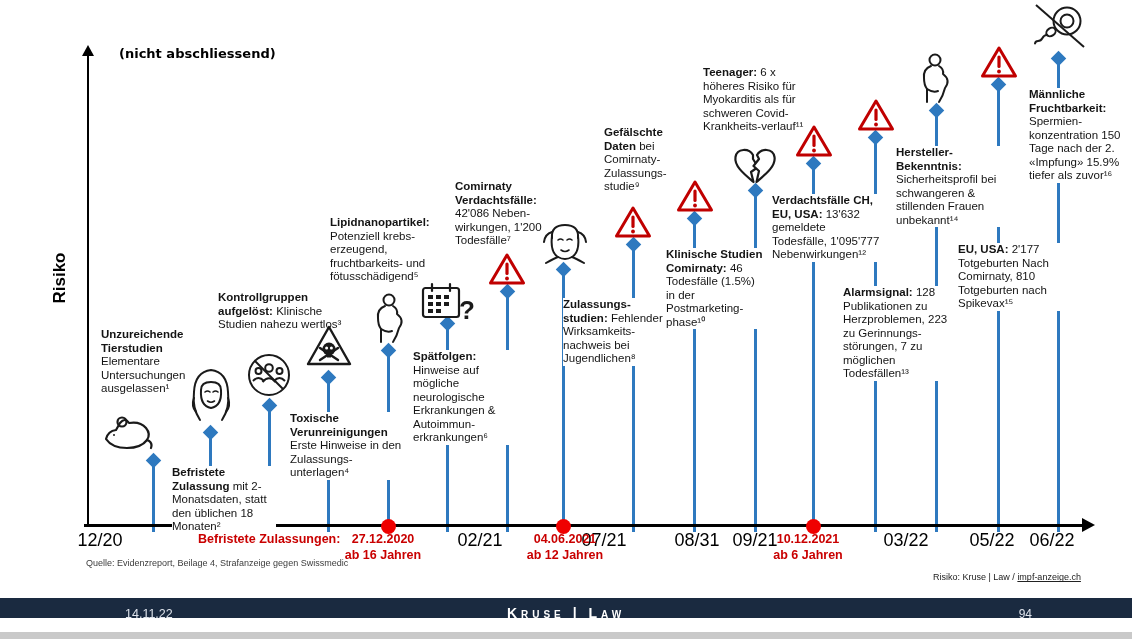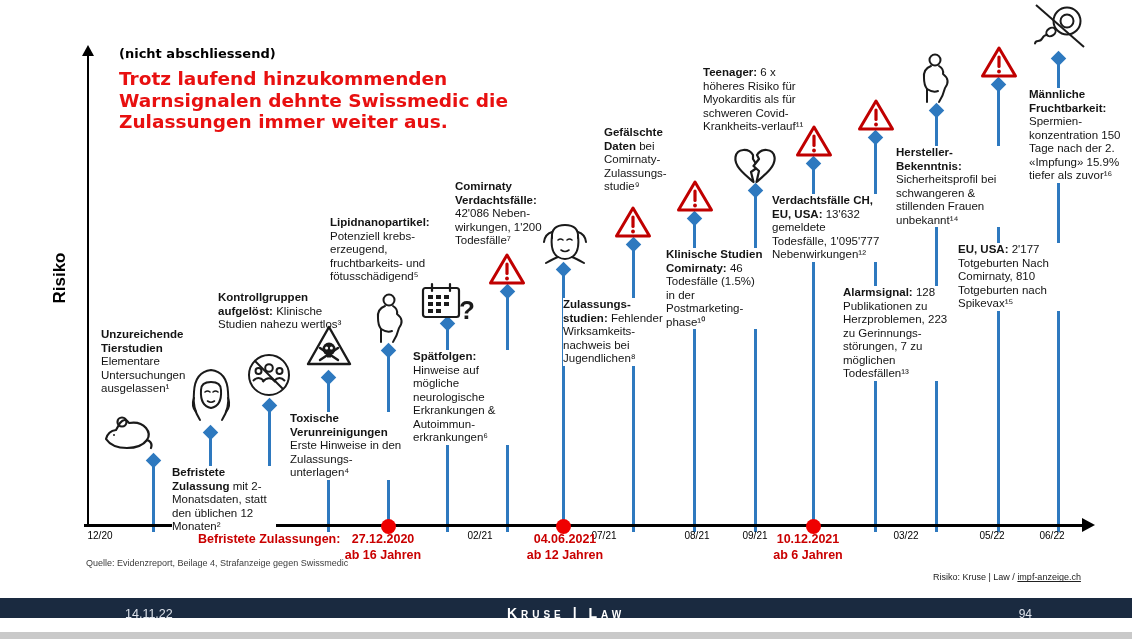--- a/index.html
+++ b/index.html
@@ -25,42 +25,41 @@
   .xaxis{position:absolute;left:84px;top:524px;width:1000px;height:3px;background:#000;z-index:2;}
   .xarrow{position:absolute;left:1082px;top:518px;width:0;height:0;z-index:2;
          border-top:7px solid transparent;border-bottom:7px solid transparent;border-left:13px solid #000;}
   .event{position:static;}
   .stem{position:absolute;width:3px;background:var(--blue);z-index:1;}
   .diamond{position:absolute;width:11px;height:11px;background:var(--blue);transform:rotate(45deg);z-index:2;}
   .icon{position:absolute;z-index:3;line-height:0;}
   .etext{position:absolute;z-index:3;background:#fff;font-size:11.5px;line-height:1.18;color:#141414;}
   .etext b{font-weight:bold;}
   .reddot{position:absolute;width:15px;height:15px;border-radius:50%;background:#EF0000;z-index:4;}
-  .tick{position:absolute;top:530px;transform:translateX(-50%);font-size:10px;color:#000;z-index:3;white-space:nowrap;}
+  .tick{position:absolute;top:530px;transform:translateX(-50%);font-size:18px;color:#000;z-index:3;white-space:nowrap;}
   .rlabel{position:absolute;top:531px;transform:translateX(-50%);text-align:center;font-size:12.5px;
          font-weight:bold;color:var(--red-dark);line-height:1.3;z-index:5;white-space:nowrap;}
   .blabel{position:absolute;left:198px;top:532px;font-size:12.5px;font-weight:bold;color:var(--red-dark);z-index:3;white-space:nowrap;}
   .src{position:absolute;left:86px;top:558px;font-size:9px;color:#3c3c3c;}
   .fnotes{position:absolute;left:86px;top:572px;font-size:8.8px;color:#222;white-space:nowrap;}
   .src-r{position:absolute;left:933px;top:572px;font-size:9px;color:#222;white-space:nowrap;}
   .src-r .link{text-decoration:underline;text-decoration-skip-ink:none;}
   .footer{position:absolute;left:0;top:598px;width:1132px;height:20px;background:var(--navy);color:#dde2ea;z-index:6;}
   .f-date{position:absolute;left:125px;top:9px;font-size:12.5px;}
   .f-brand{position:absolute;left:50%;transform:translateX(-50%);top:7px;font-size:14px;
          font-variant:small-caps;letter-spacing:4px;font-weight:600;color:#fff;white-space:nowrap;}
   .f-page{position:absolute;right:100px;top:9px;font-size:12px;}
   .bottomstrip{position:absolute;left:0;top:632px;width:1132px;height:7px;background:#c9c9c9;z-index:6;}
 </style>
 </head>
 <body>
 
 <div class="slide">
 
   <div class="subtitle">(nicht abschliessend)</div>
-  <div class="warn">Trotz laufend hinzukommenden Warnsignalen dehnte Swissmedic die Zulassungen immer weiter aus.</div>
 
   <div class="yaxis"></div>
   <div class="yarrow"></div>
   <div class="ylabel">Risiko</div>
   <div class="xaxis"></div>
   <div class="xarrow"></div>
 
   <div class="event">
     <span class="icon" style="left:101px;top:410px"><svg width="52" height="44" viewBox="0 0 52 44" fill="none" stroke="#1a1a1a" stroke-width="2.2" stroke-linecap="round" stroke-linejoin="round">
           <path d="M5 29 Q7 21 15 20 L19 13 Q24 7 28 13 Q39 11 45 18 Q50 24 46 30 Q40 38 26 38 Q11 38 5 29 Z"></path>
@@ -73,21 +72,21 @@
       <div class="diamond" style="left: 147.5px; top: 454.5px;"></div>
     </div>
   <div class="event">
     <span class="icon" style="left:188px;top:364px"><svg width="46" height="62" viewBox="0 0 46 62" fill="none" stroke="#1a1a1a" stroke-width="2" stroke-linecap="round">
           <path d="M12 56 Q4 44 6 28 Q7 8 23 6 Q39 8 40 28 Q42 44 34 56"></path>
           <path d="M13 26 Q12 42 23 44 Q34 42 33 26 Q33 18 23 18 Q13 18 13 26 Z"></path>
           <path d="M17 28 q2.5 -2 5 0 M25 28 q2.5 -2 5 0" stroke-width="1.6"></path>
           <path d="M19.5 37 q3.5 2.5 7 0" stroke-width="1.6"></path>
           <path d="M6 34 q-3 8 2 14 M40 34 q3 8 -2 14"></path>
         </svg></span>
-    <div class="etext" style="left:172px;top:466px;width:104px"><b>Befristete Zulassung</b> <span>mit 2-Monatsdaten, statt den üblichen 12 Monaten²</span></div>
+    <div class="etext" style="left:172px;top:466px;width:104px"><b>Befristete Zulassung</b> <span>mit 2-Monatsdaten, statt den üblichen 18 Monaten²</span></div>
   <div class="stem" style="left: 208.5px; top: 436px; height: 96px;"></div>
       <div class="diamond" style="left: 204.5px; top: 426.5px;"></div>
     </div>
   <div class="event">
     <span class="icon" style="left:246px;top:352px"><svg width="46" height="46" viewBox="0 0 46 46" fill="none" stroke="#1a1a1a" stroke-width="2">
           <circle cx="23" cy="23" r="20"></circle>
           <circle cx="23" cy="16" r="3.8"></circle>
           <path d="M16.5 30 q6.5 -7.5 13 0"></path>
           <circle cx="12.5" cy="19" r="3"></circle>
           <path d="M7 29 q5.5 -6 11 0"></path>
@@ -251,21 +250,21 @@
       <div class="diamond" style="left: 1052.5px; top: 52.5px;"></div>
     </div>
 
   <div class="reddot" style="left:380.5px;top:518.5px"></div>
   <div class="reddot" style="left:555.5px;top:518.5px"></div>
   <div class="reddot" style="left:805.5px;top:518.5px"></div>
 
   <span class="tick" style="left:100px">12/20</span>
   <span class="tick" style="left:480px">02/21</span>
   <span class="tick" style="left:604px">07/21</span>
-  <span class="tick" style="left:697px">08/21</span>
+  <span class="tick" style="left:697px">08/31</span>
   <span class="tick" style="left:755px">09/21</span>
   <span class="tick" style="left:906px">03/22</span>
   <span class="tick" style="left:992px">05/22</span>
   <span class="tick" style="left:1052px">06/22</span>
 
   <span class="blabel">Befristete Zulassungen:</span>
   <div class="rlabel" style="left:383px">
     <div>27.12.2020</div>
     <div>ab 16 Jahren</div>
   </div>

